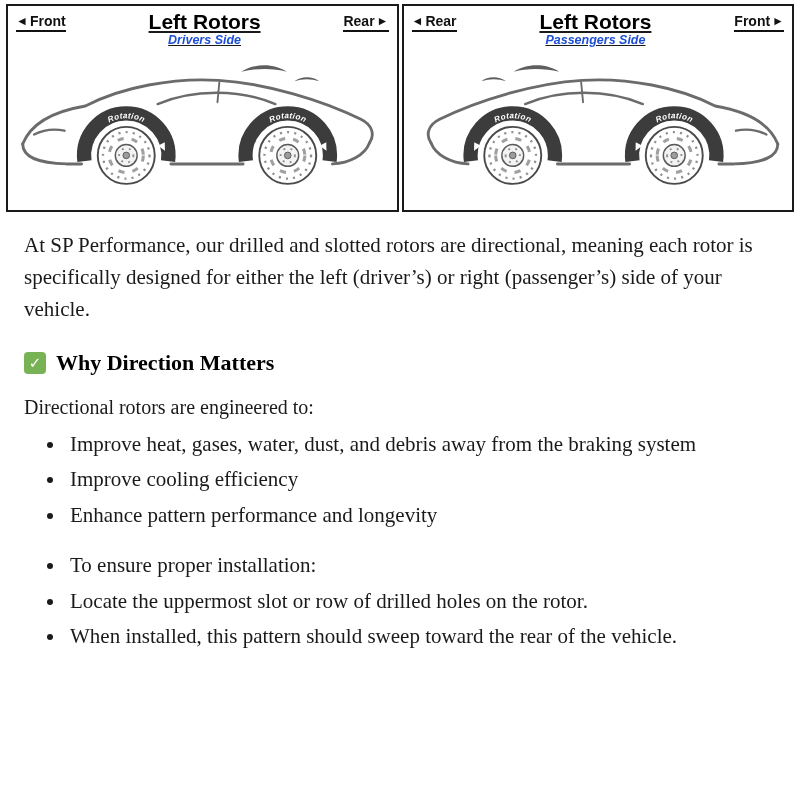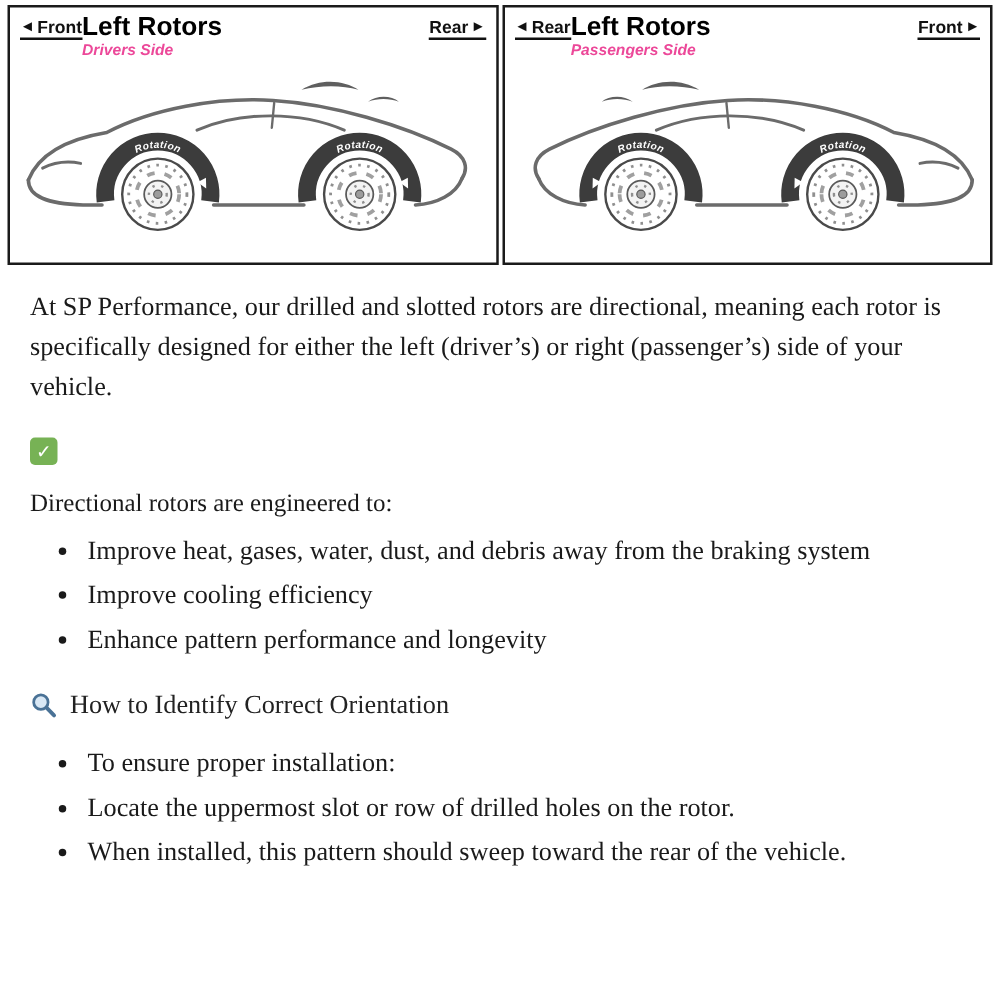--- a/index.html
+++ b/index.html
@@ -9,23 +9,23 @@
   }
   
   .diagram-row{display:flex;gap:3px;margin:4px 6px 0 6px;}
   .panel{flex:1;border:2px solid #1a1a1a;height:208px;box-sizing:border-box;background:#fff;overflow:hidden;}
   .panel-head{display:flex;justify-content:space-between;align-items:flex-start;padding:5px 8px 0 8px;}
   .dir{
     font-family:"Liberation Sans", sans-serif;font-weight:bold;font-size:14px;color:#111;
     border-bottom:2px solid #111;padding-bottom:1px;display:inline-flex;align-items:center;gap:2px;margin-top:2px;
   }
   .dir .arrow{font-size:12px;line-height:1;}
-  .titles{text-align:left;flex:1;}
+  .titles{text-align:center;flex:1;text-decoration:underline;}
   .panel-title{font-family:"Liberation Sans", sans-serif;font-weight:bold;font-size:21px;line-height:1.05;color:#000;}
-  .panel-sub{font-family:"Liberation Sans", sans-serif;font-weight:bold;font-style:italic;font-size:12.5px;color:#ec4899;}
+  .panel-sub{font-family:"Liberation Sans", sans-serif;font-weight:bold;font-style:italic;font-size:12.5px;color:#1d4ed8;}
   .car-svg{display:block;width:100%;height:152px;margin-top:2px;}
   .rot-text{font-family:"Liberation Sans", sans-serif;font-style:italic;font-weight:bold;font-size:8.5px;fill:#ffffff;letter-spacing:.4px;text-anchor:middle;}
   
   .article{padding:10px 24px 0 24px;}
   .intro{font-size:21px;line-height:1.52;margin:8px 0 4px 0;}
   h2.section-h{font-size:22px;font-weight:bold;margin:24px 0 6px 0;display:flex;align-items:center;gap:10px;color:#000;}
   h2.section-h.light{font-weight:normal;font-size:21px;color:#222;}
   .check-icon{
     display:inline-flex;align-items:center;justify-content:center;
     width:22px;height:22px;border-radius:4px;background:#77b255;color:#fff;
@@ -149,37 +149,31 @@
     </svg>
   </div>
 </div>
 
 <div class="article">
 
   <p class="intro">At SP Performance, our drilled and slotted rotors are directional, meaning each rotor is specifically designed for either the left (driver’s) or right (passenger’s) side of your vehicle.</p>
 
   <h2 class="section-h">
     <span class="check-icon">✓</span>
+    <span>Why Direction Matters</span>
   </h2>
 
   <p class="lead">Directional rotors are engineered to:</p>
 
   <ul class="blist">
     <li>Improve heat, gases, water, dust, and debris away from the braking system</li>
     <li>Improve cooling efficiency</li>
     <li>Enhance pattern performance and longevity</li>
   </ul>
 
-  <h2 class="section-h light">
-    <svg class="mag-icon" viewBox="0 0 24 24">
-      <circle cx="9.5" cy="9.5" r="6.3" fill="#d9e8f5" stroke="#4a7296" stroke-width="2.4"></circle>
-      <line x1="14.6" y1="14.6" x2="21" y2="21" stroke="#4a7296" stroke-width="3.4" stroke-linecap="round"></line>
-    </svg>
-    <span>How to Identify Correct Orientation</span>
-  </h2>
 
   <ul class="blist" style="margin-top:18px;">
     <li>To ensure proper installation:</li>
     <li>Locate the uppermost slot or row of drilled holes on the rotor.</li>
     <li>When installed, this pattern should sweep toward the rear of the vehicle.</li>
   </ul>
 
 </div>
 
 </body></html>

